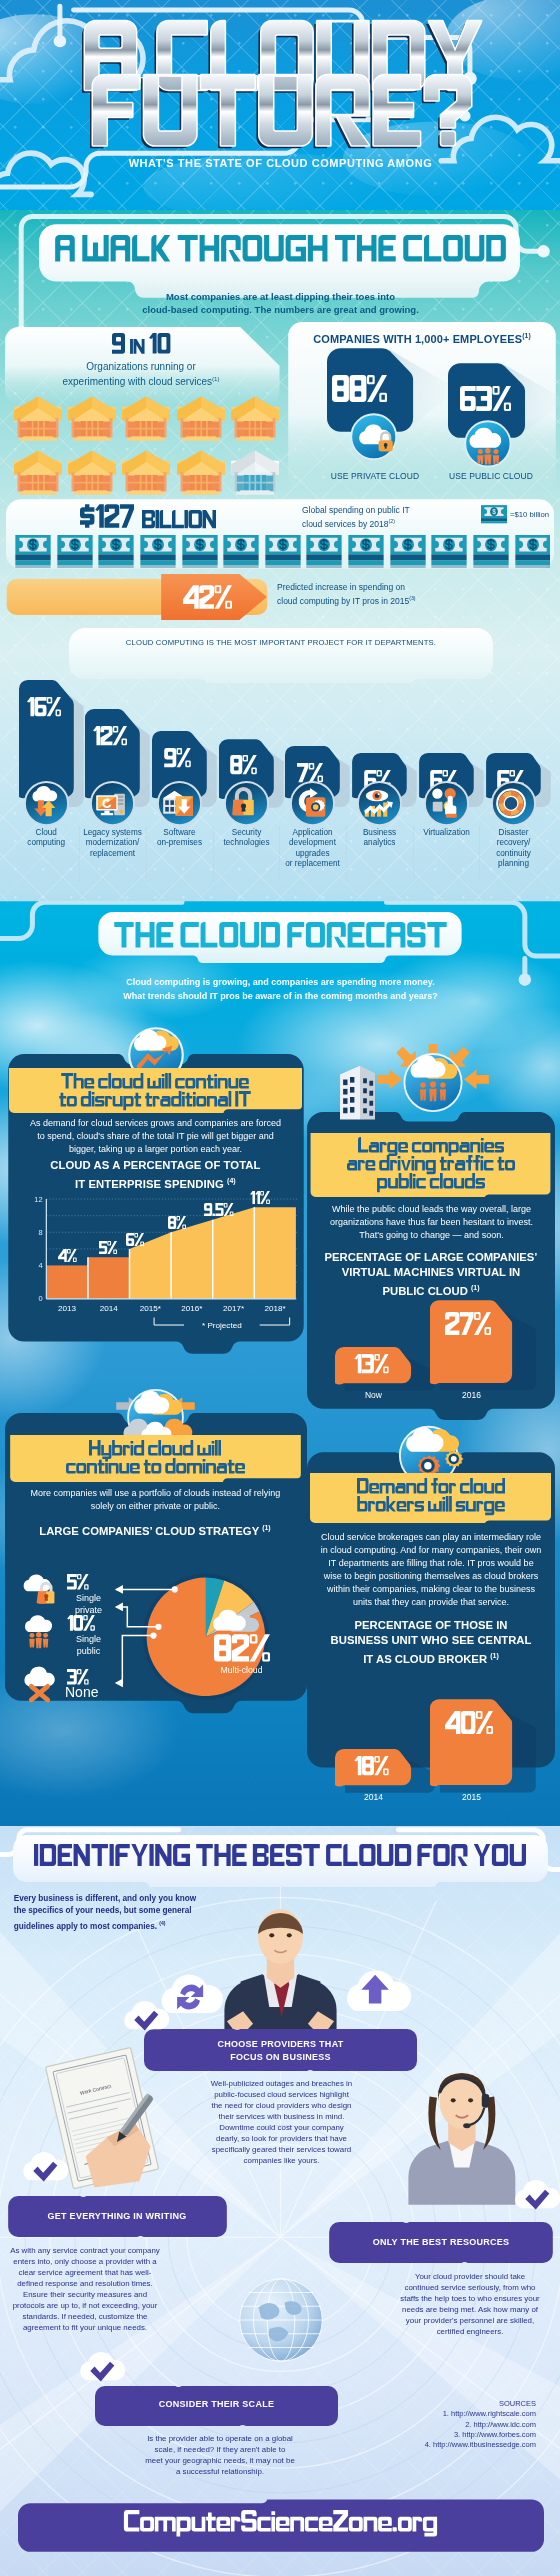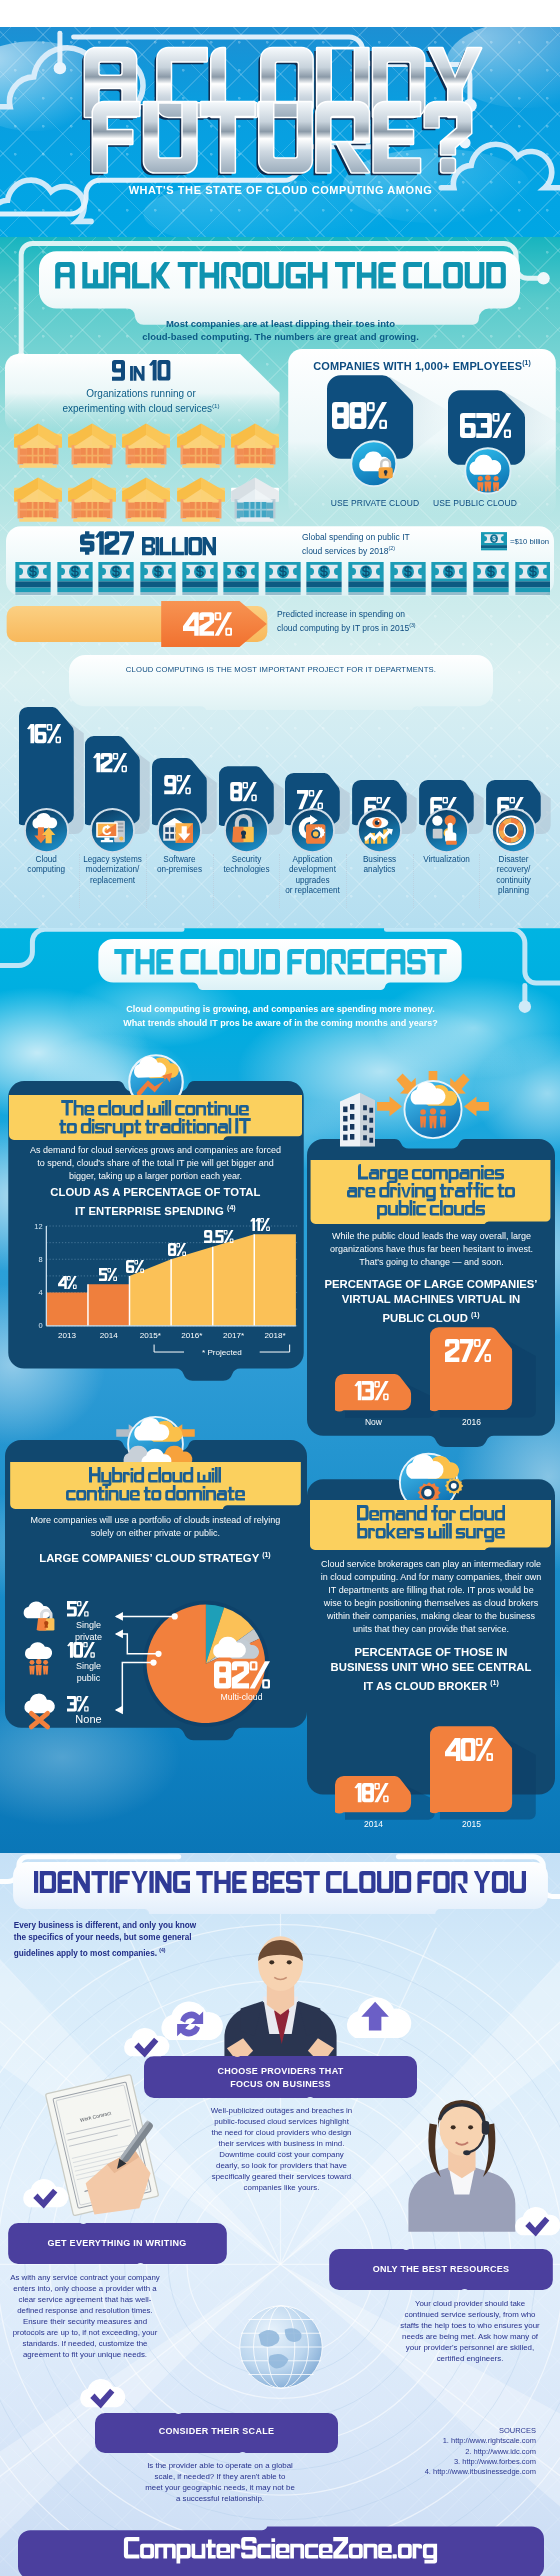--- a/index.html
+++ b/index.html
@@ -1,18 +1,18 @@
 <!DOCTYPE html>
 <html style="font-size:10px"><head>
 <meta charset="utf-8">
 <style>
 html,body{margin:0;padding:0;background:#fff;}
 body{width:561px;height:2576px;overflow:hidden;font-family:"Liberation Sans",sans-serif;}
 #page{position:relative;width:561px;height:2576px;overflow:hidden;}
-.sec{position:absolute;left:0;width:561px;overflow:hidden;margin-top:27px;}
+.sec{position:absolute;left:0;width:561px;overflow:hidden;}
 .hatch{position:absolute;left:-56px;top:-56px;right:-56px;bottom:-56px;pointer-events:none;
   background-image:
     repeating-linear-gradient(45deg, rgba(255,255,255,.16) 0 1.2px, rgba(255,255,255,0) 1.2px 28px),
     repeating-linear-gradient(-45deg, rgba(255,255,255,.16) 0 1.2px, rgba(255,255,255,0) 1.2px 28px);}
 .dots{position:absolute;left:-56px;top:-56px;right:-56px;bottom:-56px;pointer-events:none;
   background-image:radial-gradient(circle at 1.2px 1.2px, rgba(255,255,255,.26) 1.2px, rgba(255,255,255,0) 1.6px);
   background-size:28px 28px;background-position:14px 14px;}
 svg{display:block;overflow:visible;}
 .tx{position:absolute;}
 .sup{font-size:.62em;vertical-align:super;}
@@ -539,21 +539,21 @@
       <g fill="#f3803c">
         <circle cx="26" cy="50" r="4"></circle>
           <path d="M21 56 h10 l-1 14 h-3 l-1 -8 l-1 8 h-3 Z"></path>
         <circle cx="38" cy="49" r="4.5"></circle>
           <path d="M32.5 55 h11 l-1 16 h-3.5 l-1 -9 l-1 9 h-3.5 Z"></path>
         <circle cx="51" cy="50" r="4"></circle>
           <path d="M46 56 h10 l-1 14 h-3 l-1 -8 l-1 8 h-3 Z"></path>
       </g>
     </svg>
     <div class="lbl" style="left:325px;top:261px;width:100px;font-size:8.5px;color:#0d4c80;letter-spacing:.01em">USE PRIVATE CLOUD</div>
-    <div class="lbl" style="left:425px;top:261px;width:100px;font-size:8.5px;color:#0d4c80;letter-spacing:.01em">USE PUBLIC CLOUD</div>
+    <div class="lbl" style="left:441px;top:261px;width:100px;font-size:8.5px;color:#0d4c80;letter-spacing:.01em">USE PUBLIC CLOUD</div>
 
     <svg class="tx" style="left:6.2px;top:289px" width="548" height="70" viewBox="0 0 880 112">
       <defs>
           <linearGradient id="pg5" x1="0" y1="0" x2="0" y2="1">
         <stop offset="0" stop-color="#ffffff"></stop>
             <stop offset="0.45" stop-color="#f1fafb"></stop>
             <stop offset="1" stop-color="#dff2f4"></stop>
       </linearGradient>
         </defs>
       <path fill="url(#pg5)" d="M24 0 H856 A24 24 0 0 1 880 24 V88 A24 24 0 0 1 856 112 H24 A24 24 0 0 1 0 88 V24 A24 24 0 0 1 24 0 Z"></path>
@@ -1546,21 +1546,21 @@
             <path d="M10 24 L34 44"></path>
             <path d="M34 24 L10 44"></path>
           </g>
         </svg>
         <svg class="tx" style="left:67px;top:768px" fill="#ffffff" width="21.6" height="16.3" viewBox="0 0 194.0 146">
           <g fill-rule="evenodd">
             <path transform="translate(0.0,0)" d="M0,0H70.0A18.0,18.0 0 0 1 88.0,18.0V122.0A18.0,18.0 0 0 1 70.0,140.0H0V113.0H61.0V83.0H26.0V56.0H61.0V27.0H0Z"></path>
             <path transform="translate(90.0,0)" d="M8.0,0.0H32.0A8.0,8.0 0 0 1 40.0,8.0V40.0A8.0,8.0 0 0 1 32.0,48.0H8.0A8.0,8.0 0 0 1 0.0,40.0V8.0A8.0,8.0 0 0 1 8.0,0.0ZM14.0,11.0H26.0A3.0,3.0 0 0 1 29.0,14.0V34.0A3.0,3.0 0 0 1 26.0,37.0H14.0A3.0,3.0 0 0 1 11.0,34.0V14.0A3.0,3.0 0 0 1 14.0,11.0ZM72.0,92.0H96.0A8.0,8.0 0 0 1 104.0,100.0V132.0A8.0,8.0 0 0 1 96.0,140.0H72.0A8.0,8.0 0 0 1 64.0,132.0V100.0A8.0,8.0 0 0 1 72.0,92.0ZM78.0,103.0H90.0A3.0,3.0 0 0 1 93.0,106.0V126.0A3.0,3.0 0 0 1 90.0,129.0H78.0A3.0,3.0 0 0 1 75.0,126.0V106.0A3.0,3.0 0 0 1 78.0,103.0ZM78.0,0H104.0L26.0,140.0H0Z"></path>
           </g>
         </svg>
-        <div style="position:absolute;left:65px;top:785px;width:47px;text-align:center;color:#ffffff;font-size:11px;line-height:12px">None</div>
+        <div style="position:absolute;left:65px;top:785px;width:47px;color:#ffffff;font-size:14px;line-height:12px">None</div>
       </div>
 
     <svg class="tx" style="left:307px;top:551px" width="248" height="337" viewBox="0 0 398 540">
       <path fill="#11486f" d="M26 0 H140 a12 12 0 0 1 11 7 a13 13 0 0 0 12 8 H232 a13 13 0 0 0 12 -8 a12 12 0 0 1 11 -7 H372 A26 26 0 0 1 398 26 V480 a26 26 0 0 1 -26 26 H300 a13 13 0 0 0 -12 8 a16 16 0 0 1 -15 10 H222 a16 16 0 0 1 -15 -10 a13 13 0 0 0 -12 -8 H26 A26 26 0 0 1 0 480 V26 A26 26 0 0 1 26 0 Z"></path>
     </svg>
     <svg class="tx" style="left:396px;top:522px" width="75" height="66" viewBox="0 0 120 106">
       <defs>
           <linearGradient id="bdg4" x1="0.25" y1="0" x2="0.75" y2="1">
         <stop offset="0" stop-color="#45c0f0"></stop>
             <stop offset="1" stop-color="#0a6bae"></stop>

